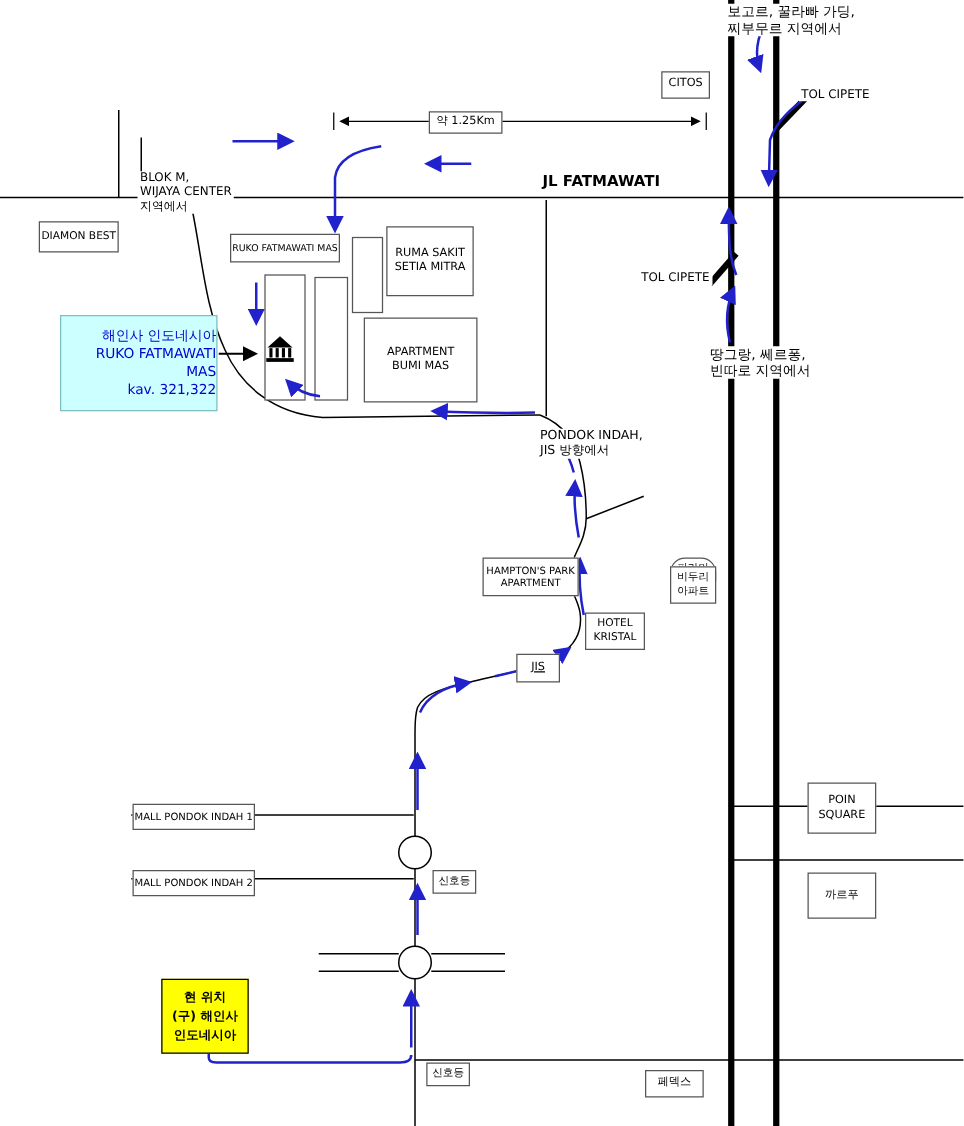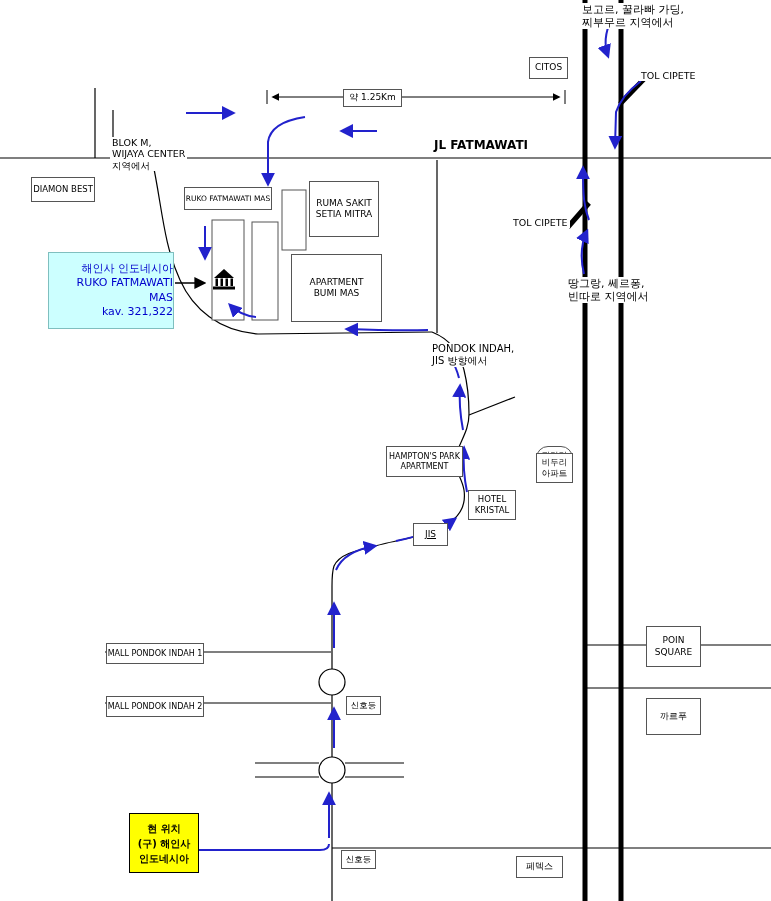--- a/index.html
+++ b/index.html
@@ -8,21 +8,21 @@
   .layer{position:absolute;left:0;top:0;}
   .box{position:absolute;background:#fff;border:1px solid #555;display:flex;flex-direction:column;
        align-items:center;justify-content:center;text-align:center;line-height:1.25;z-index:3;}
   .txt{position:absolute;z-index:3;line-height:1.2;}
   .bgw{background:#fff;padding:0 2px;}
   .title-box{position:absolute;left:75px;top:14px;width:356px;height:46px;border:2px solid #000;
        display:flex;align-items:center;justify-content:center;font-size:19px;letter-spacing:1px;z-index:3;}
   .dest-box{position:absolute;left:48px;top:252px;width:124px;height:75px;background:#ccffff;
        border:1px solid #7fbfbf;color:#0000cc;display:flex;flex-direction:column;align-items:flex-end;
        justify-content:center;font-size:11px;line-height:1.3;text-align:center;z-index:3;}
-  .cur-box{position:absolute;left:129px;top:813px;width:68px;height:58px;background:#ffff00;
+  .cur-box{position:absolute;left:129px;top:783px;width:68px;height:58px;background:#ffff00;
        border:1px solid #000;display:flex;flex-direction:column;align-items:center;justify-content:center;
        font-size:10px;font-weight:bold;line-height:1.5;text-align:center;z-index:3;}
   span{display:block;}
 </style>
 </head>
 <body>
 
 <div class="map">
 
   <svg class="layer" width="771" height="901" viewBox="0 0 771 901">

